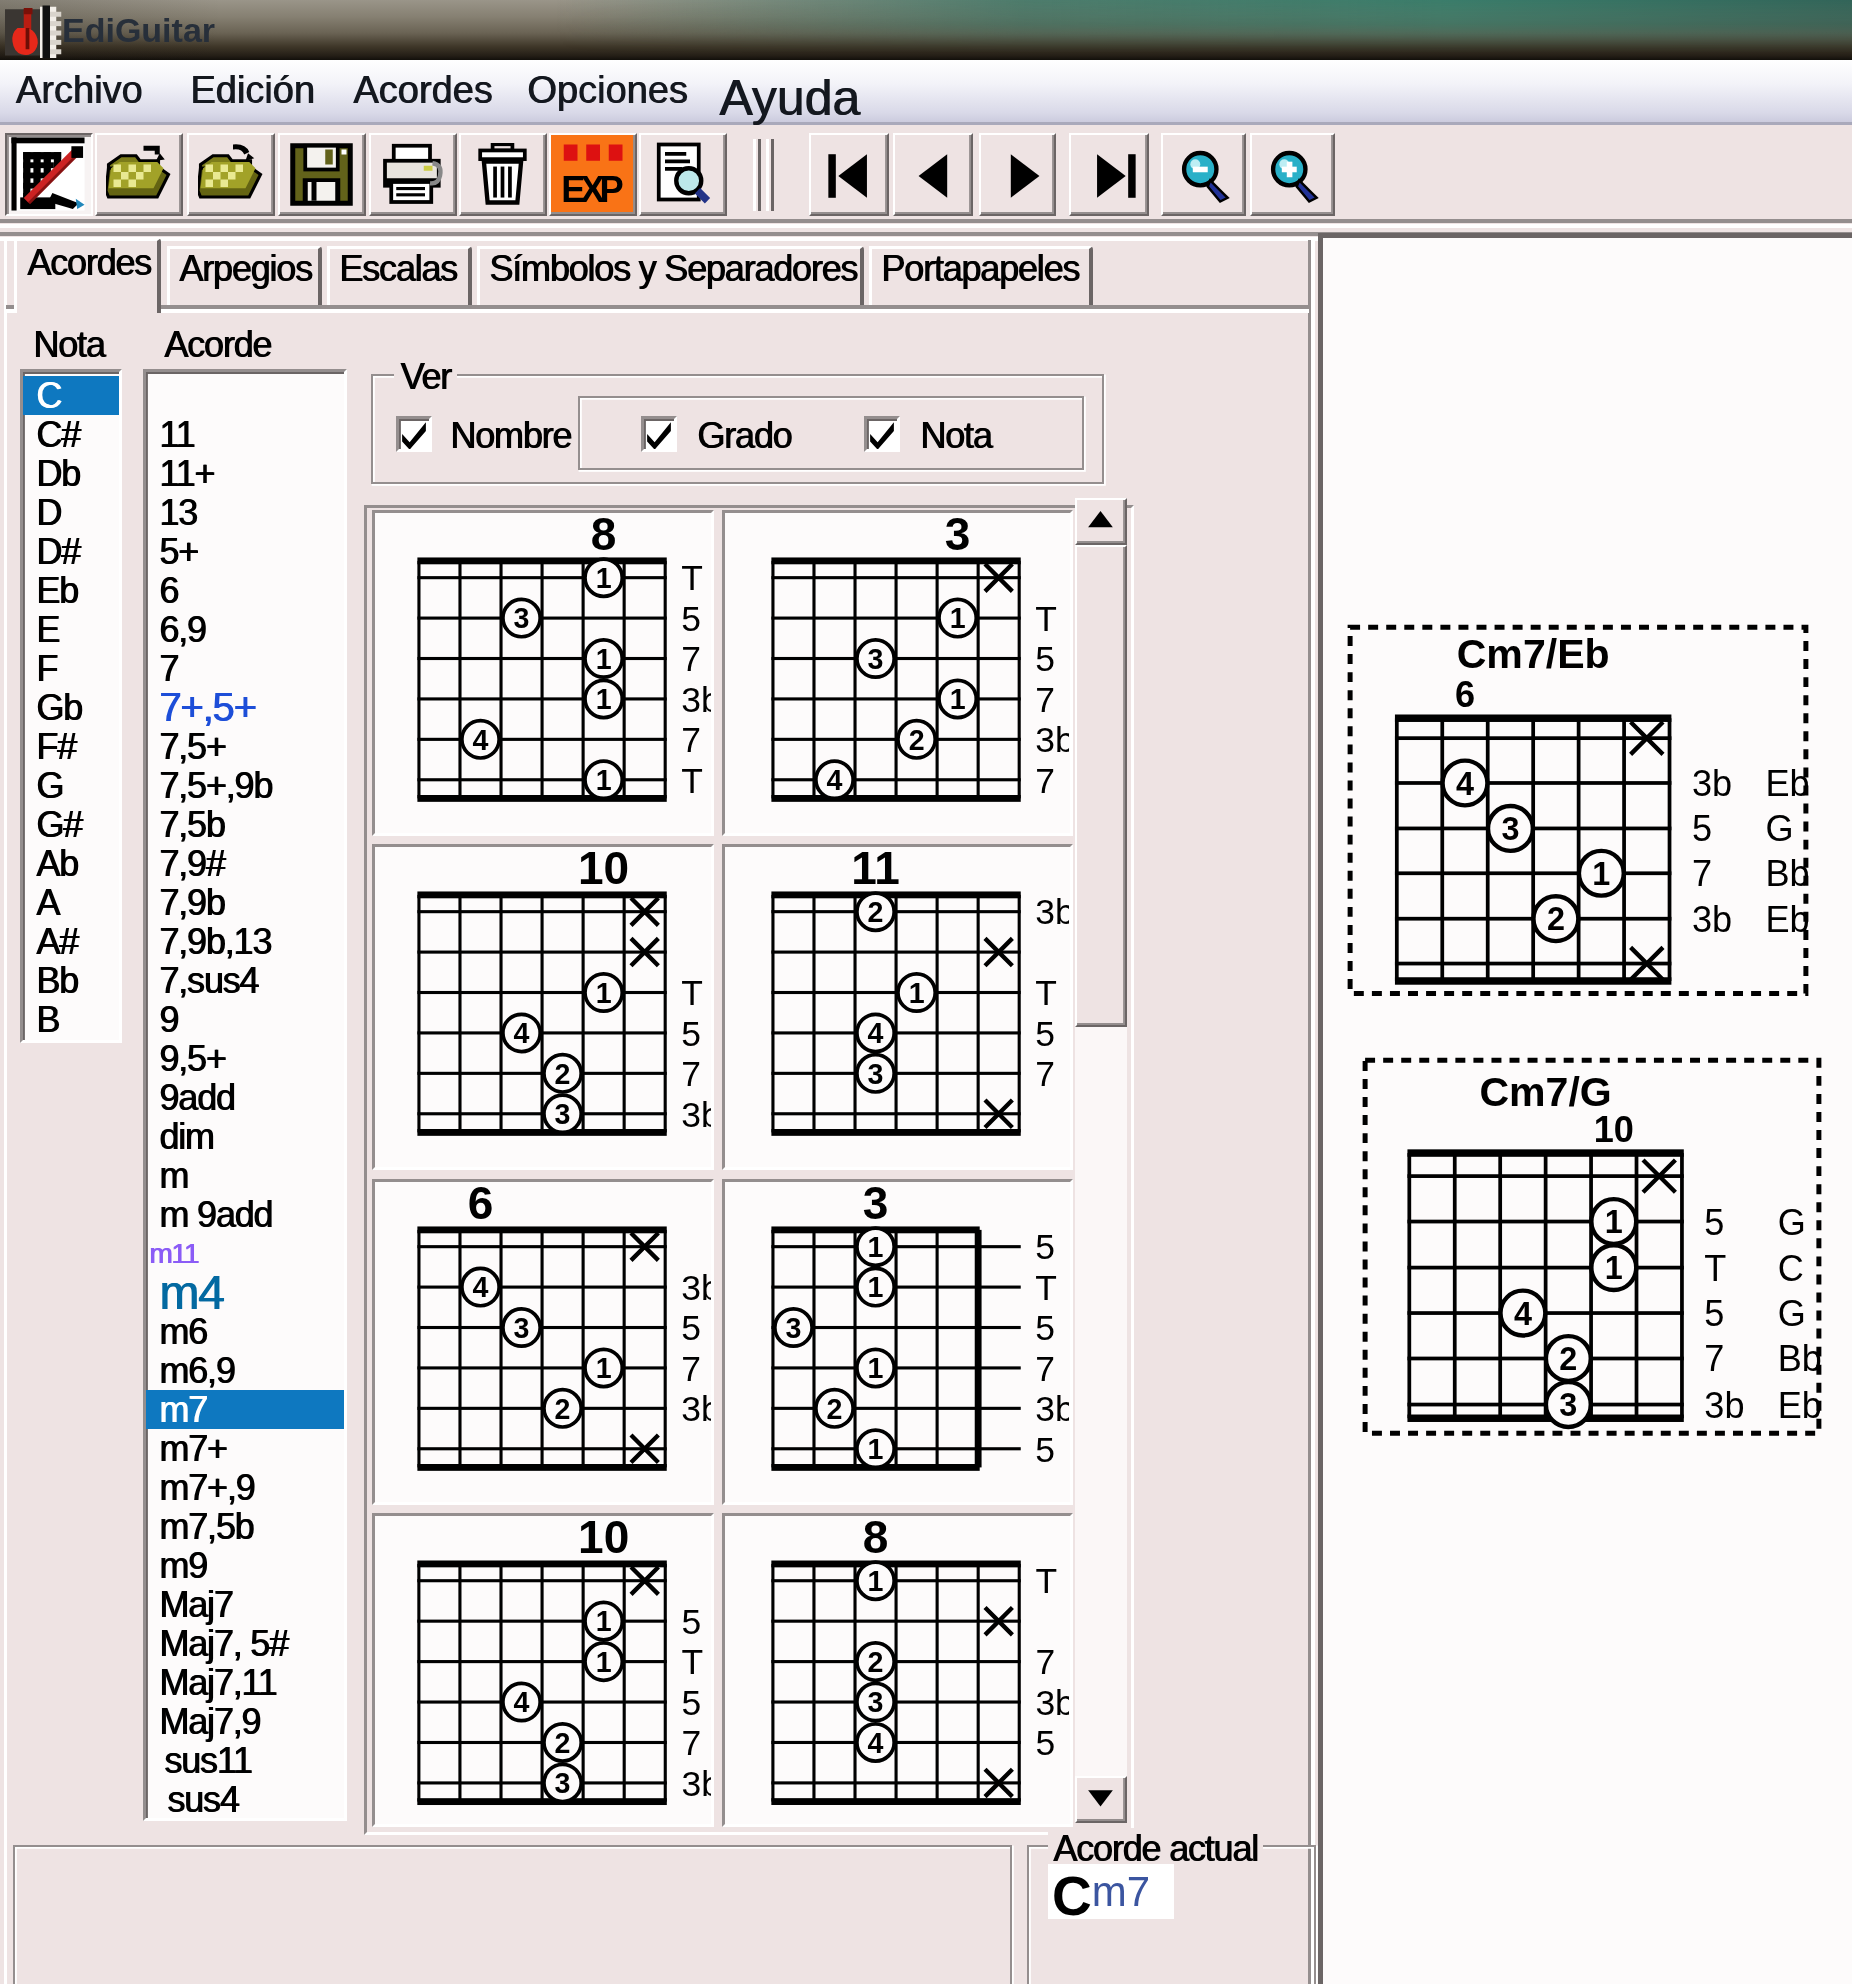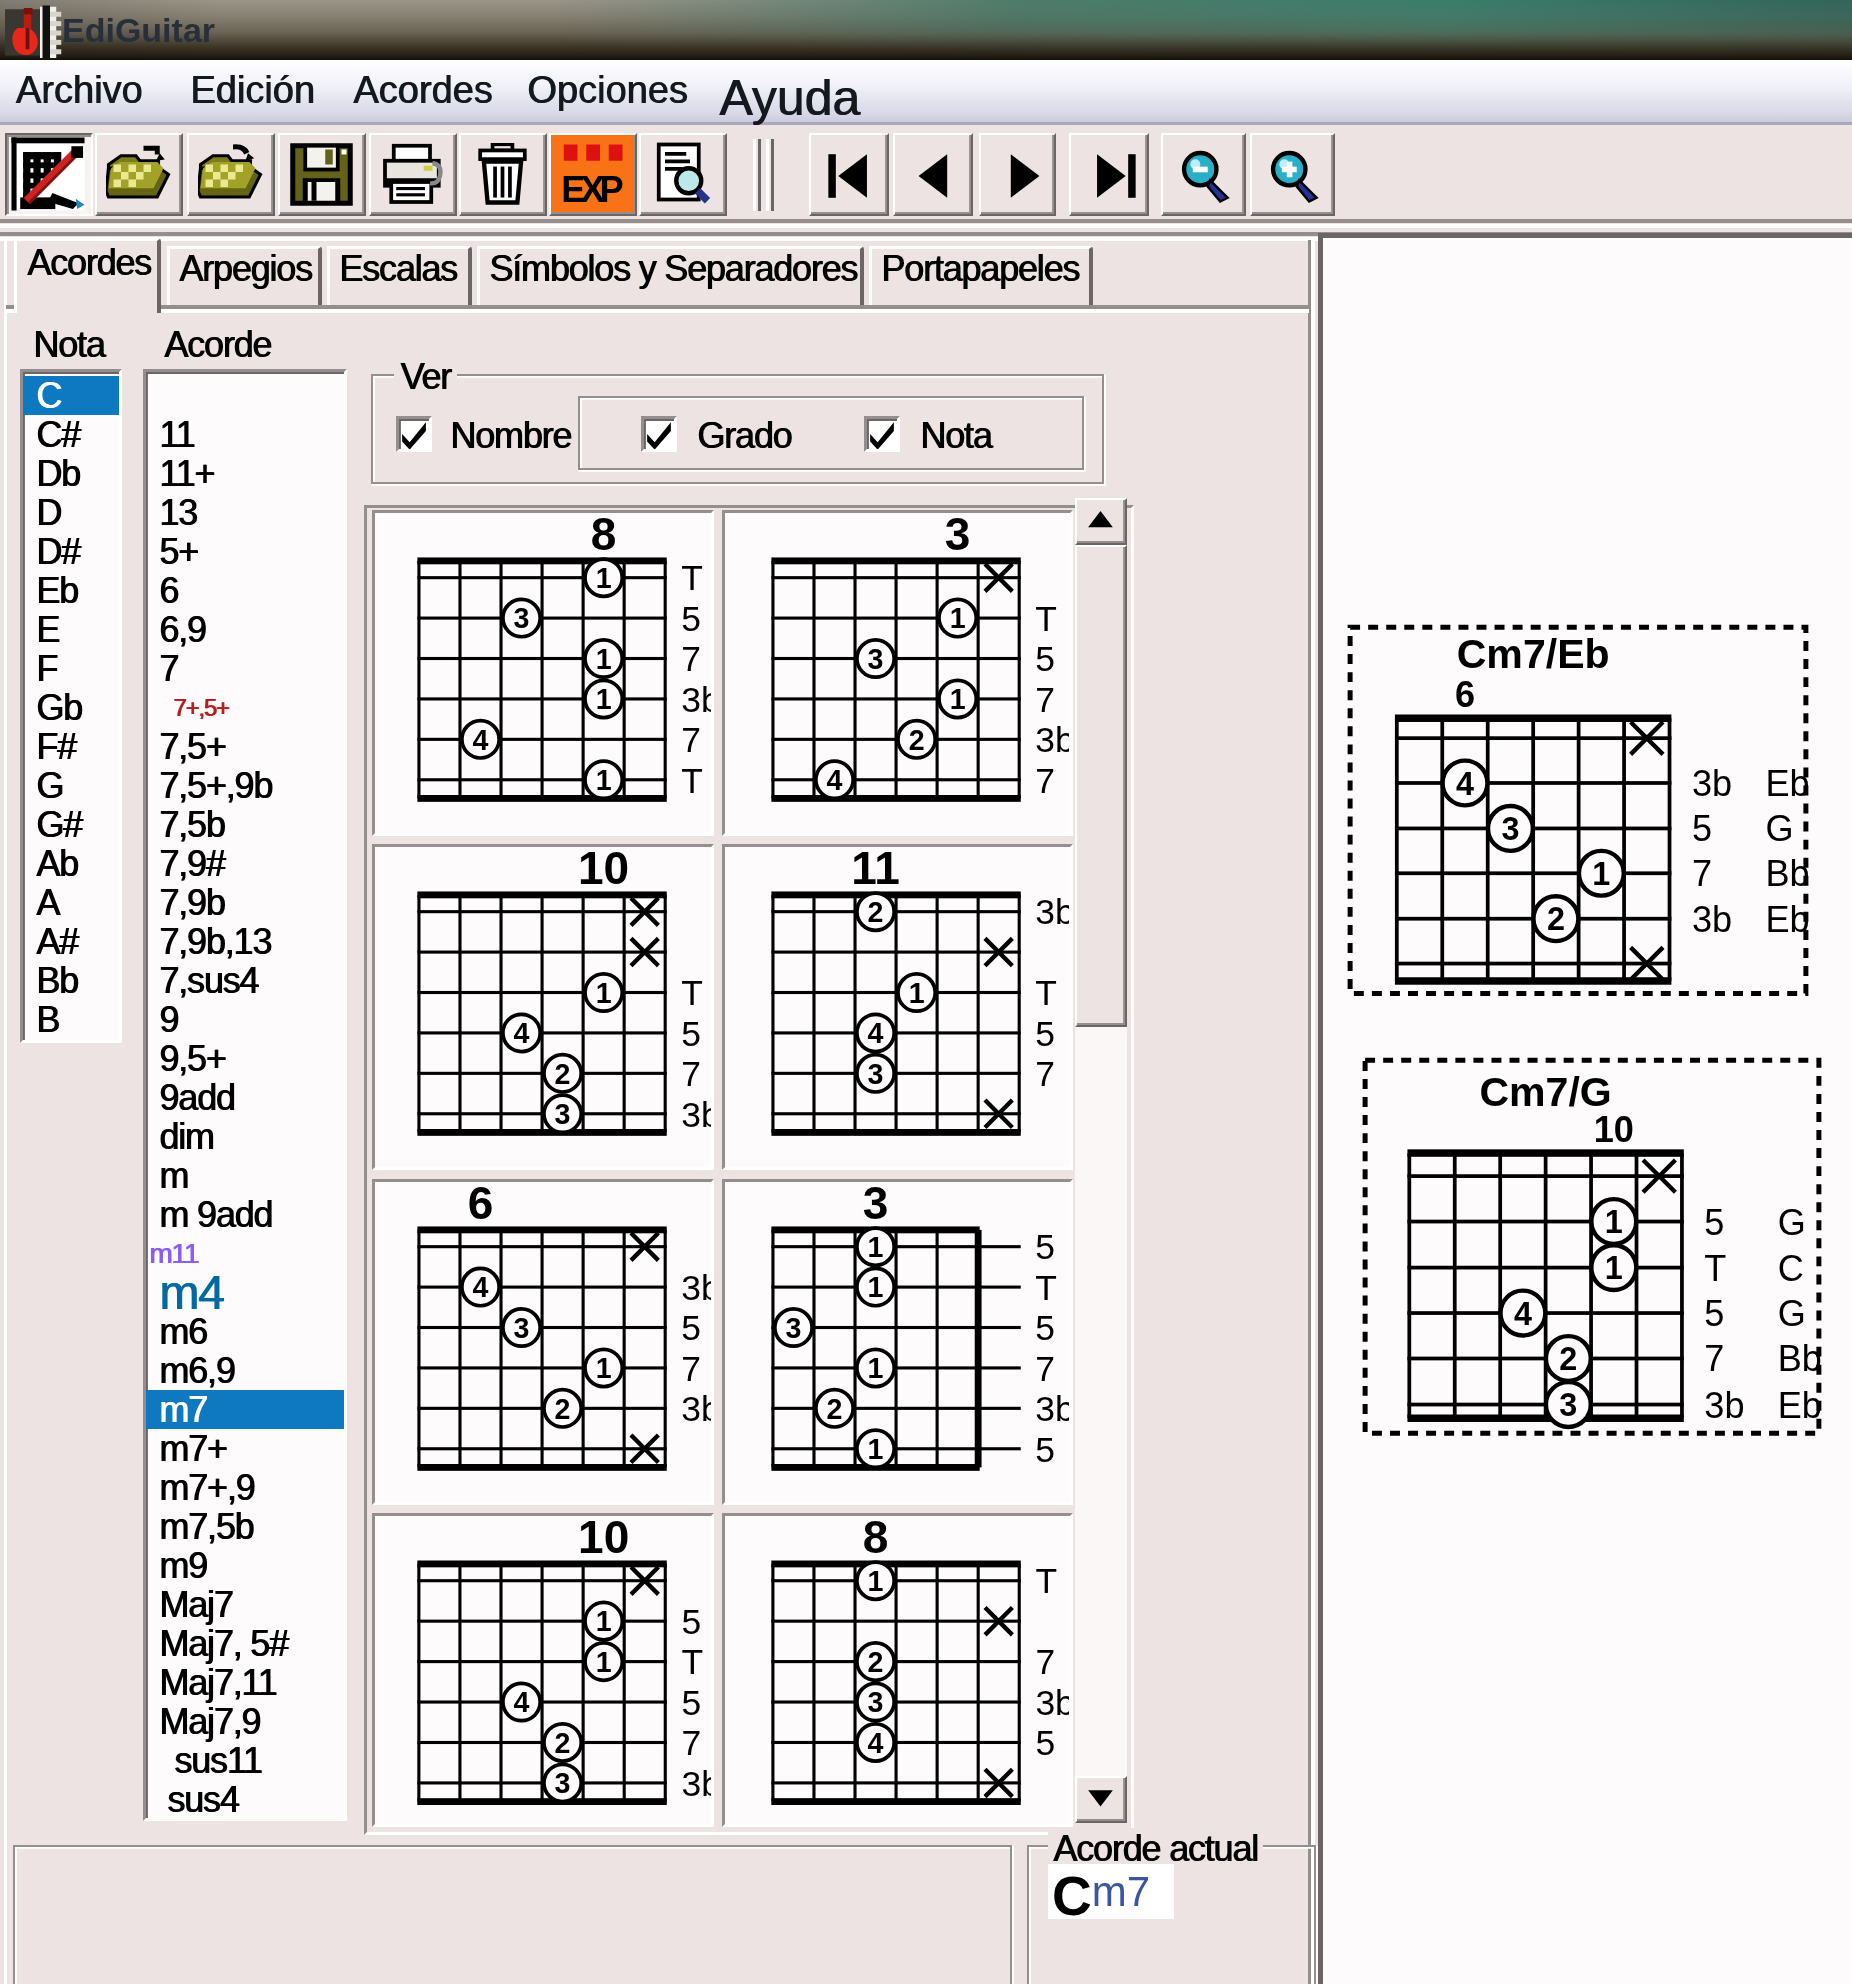--- a/index.html
+++ b/index.html
@@ -232,21 +232,21 @@
   </div>
 <div class="ab" style="left:143px;top:369px;width:204px;height:1452px;border:3.1px solid;border-color:#948e8e #ffffff #ffffff #948e8e;box-shadow:inset 1.9px 1.9px 0 #6b6565;background:#fdfbfb;overflow:hidden;padding-top:3.7px">
     <div style="height:39px;line-height:39px;padding-left:13px;font-size:36px;letter-spacing:-1.2px;text-shadow:1px 0 0 currentColor;color:#000;white-space:nowrap"></div>
     <div style="height:39px;line-height:39px;padding-left:13px;font-size:36px;letter-spacing:-1.2px;text-shadow:1px 0 0 currentColor;color:#000;white-space:nowrap">11</div>
     <div style="height:39px;line-height:39px;padding-left:13px;font-size:36px;letter-spacing:-1.2px;text-shadow:1px 0 0 currentColor;color:#000;white-space:nowrap">11+</div>
     <div style="height:39px;line-height:39px;padding-left:13px;font-size:36px;letter-spacing:-1.2px;text-shadow:1px 0 0 currentColor;color:#000;white-space:nowrap">13</div>
     <div style="height:39px;line-height:39px;padding-left:13px;font-size:36px;letter-spacing:-1.2px;text-shadow:1px 0 0 currentColor;color:#000;white-space:nowrap">5+</div>
     <div style="height:39px;line-height:39px;padding-left:13px;font-size:36px;letter-spacing:-1.2px;text-shadow:1px 0 0 currentColor;color:#000;white-space:nowrap">6</div>
     <div style="height:39px;line-height:39px;padding-left:13px;font-size:36px;letter-spacing:-1.2px;text-shadow:1px 0 0 currentColor;color:#000;white-space:nowrap">6,9</div>
     <div style="height:39px;line-height:39px;padding-left:13px;font-size:36px;letter-spacing:-1.2px;text-shadow:1px 0 0 currentColor;color:#000;white-space:nowrap">7</div>
-    <div style="height:39px;line-height:39px;padding-left:27px;font-size:24px;letter-spacing:-1.2px;text-shadow:1px 0 0 currentColor;color:#b91c1c;white-space:nowrap">7+,5+</div>
+    <div style="height:39px;line-height:39px;padding-left:13px;font-size:40px;letter-spacing:-1.2px;text-shadow:1px 0 0 currentColor;color:#1d4ed8;white-space:nowrap">7+,5+</div>
     <div style="height:39px;line-height:39px;padding-left:13px;font-size:36px;letter-spacing:-1.2px;text-shadow:1px 0 0 currentColor;color:#000;white-space:nowrap">7,5+</div>
     <div style="height:39px;line-height:39px;padding-left:13px;font-size:36px;letter-spacing:-1.2px;text-shadow:1px 0 0 currentColor;color:#000;white-space:nowrap">7,5+,9b</div>
     <div style="height:39px;line-height:39px;padding-left:13px;font-size:36px;letter-spacing:-1.2px;text-shadow:1px 0 0 currentColor;color:#000;white-space:nowrap">7,5b</div>
     <div style="height:39px;line-height:39px;padding-left:13px;font-size:36px;letter-spacing:-1.2px;text-shadow:1px 0 0 currentColor;color:#000;white-space:nowrap">7,9#</div>
     <div style="height:39px;line-height:39px;padding-left:13px;font-size:36px;letter-spacing:-1.2px;text-shadow:1px 0 0 currentColor;color:#000;white-space:nowrap">7,9b</div>
     <div style="height:39px;line-height:39px;padding-left:13px;font-size:36px;letter-spacing:-1.2px;text-shadow:1px 0 0 currentColor;color:#000;white-space:nowrap">7,9b,13</div>
     <div style="height:39px;line-height:39px;padding-left:13px;font-size:36px;letter-spacing:-1.2px;text-shadow:1px 0 0 currentColor;color:#000;white-space:nowrap">7,sus4</div>
     <div style="height:39px;line-height:39px;padding-left:13px;font-size:36px;letter-spacing:-1.2px;text-shadow:1px 0 0 currentColor;color:#000;white-space:nowrap">9</div>
     <div style="height:39px;line-height:39px;padding-left:13px;font-size:36px;letter-spacing:-1.2px;text-shadow:1px 0 0 currentColor;color:#000;white-space:nowrap">9,5+</div>
     <div style="height:39px;line-height:39px;padding-left:13px;font-size:36px;letter-spacing:-1.2px;text-shadow:1px 0 0 currentColor;color:#000;white-space:nowrap">9add</div>
@@ -259,21 +259,21 @@
     <div style="height:39px;line-height:39px;padding-left:13px;font-size:36px;letter-spacing:-1.2px;text-shadow:1px 0 0 currentColor;color:#000;white-space:nowrap">m6,9</div>
     <div style="height:39px;line-height:39px;padding-left:13px;font-size:36px;letter-spacing:-1.2px;text-shadow:1px 0 0 currentColor;background:#0e78c0;color:#fff;white-space:nowrap">m7</div>
     <div style="height:39px;line-height:39px;padding-left:13px;font-size:36px;letter-spacing:-1.2px;text-shadow:1px 0 0 currentColor;color:#000;white-space:nowrap">m7+</div>
     <div style="height:39px;line-height:39px;padding-left:13px;font-size:36px;letter-spacing:-1.2px;text-shadow:1px 0 0 currentColor;color:#000;white-space:nowrap">m7+,9</div>
     <div style="height:39px;line-height:39px;padding-left:13px;font-size:36px;letter-spacing:-1.2px;text-shadow:1px 0 0 currentColor;color:#000;white-space:nowrap">m7,5b</div>
     <div style="height:39px;line-height:39px;padding-left:13px;font-size:36px;letter-spacing:-1.2px;text-shadow:1px 0 0 currentColor;color:#000;white-space:nowrap">m9</div>
     <div style="height:39px;line-height:39px;padding-left:13px;font-size:36px;letter-spacing:-1.2px;text-shadow:1px 0 0 currentColor;color:#000;white-space:nowrap">Maj7</div>
     <div style="height:39px;line-height:39px;padding-left:13px;font-size:36px;letter-spacing:-1.2px;text-shadow:1px 0 0 currentColor;color:#000;white-space:nowrap">Maj7, 5#</div>
     <div style="height:39px;line-height:39px;padding-left:13px;font-size:36px;letter-spacing:-1.2px;text-shadow:1px 0 0 currentColor;color:#000;white-space:nowrap">Maj7,11</div>
     <div style="height:39px;line-height:39px;padding-left:13px;font-size:36px;letter-spacing:-1.2px;text-shadow:1px 0 0 currentColor;color:#000;white-space:nowrap">Maj7,9</div>
-    <div style="height:39px;line-height:39px;padding-left:28px;font-size:36px;letter-spacing:-1.2px;text-shadow:1px 0 0 currentColor;color:#000;white-space:nowrap">sus11</div>
+    <div style="height:39px;line-height:39px;padding-left:18px;font-size:36px;letter-spacing:-1.2px;text-shadow:1px 0 0 currentColor;color:#000;white-space:nowrap">sus11</div>
     <div style="height:39px;line-height:39px;padding-left:21px;font-size:36px;letter-spacing:-1.2px;text-shadow:1px 0 0 currentColor;color:#000;white-space:nowrap">sus4</div>
   </div>
 <div class="ab" style="left:371px;top:374px;width:733px;height:110px;border:2.5px solid #948e8e;box-shadow:inset 1.2px 1.2px 0 0.6px #fff,1.2px 1.2px 0 0.6px #fff"></div>
 <div class="ab lbl" style="left:394px;top:356px;background:#eee3e3;padding:0 6.2px">Ver</div>
 <div class="ab" style="left:578px;top:396px;width:506px;height:74px;border:2.5px solid #948e8e;box-shadow:inset 1.2px 1.2px 0 0.6px #fff,1.2px 1.2px 0 0.6px #fff"></div>
 <div class="ab" style="left:396px;top:416px;width:36px;height:36px;border:3.1px solid;border-color:#948e8e #ffffff #ffffff #948e8e;box-shadow:inset 1.9px 1.9px 0 #6b6565;background:#fff">
     <svg width="30" height="30" xmlns="http://www.w3.org/2000/svg" style="position:absolute;left:0;top:0" viewBox="0 0 48 48">
       <path d="M5 24 L17 37 L43 5 L43 19 L17 49 L5 36 Z" fill="#000"></path>
     </svg>
   </div>

